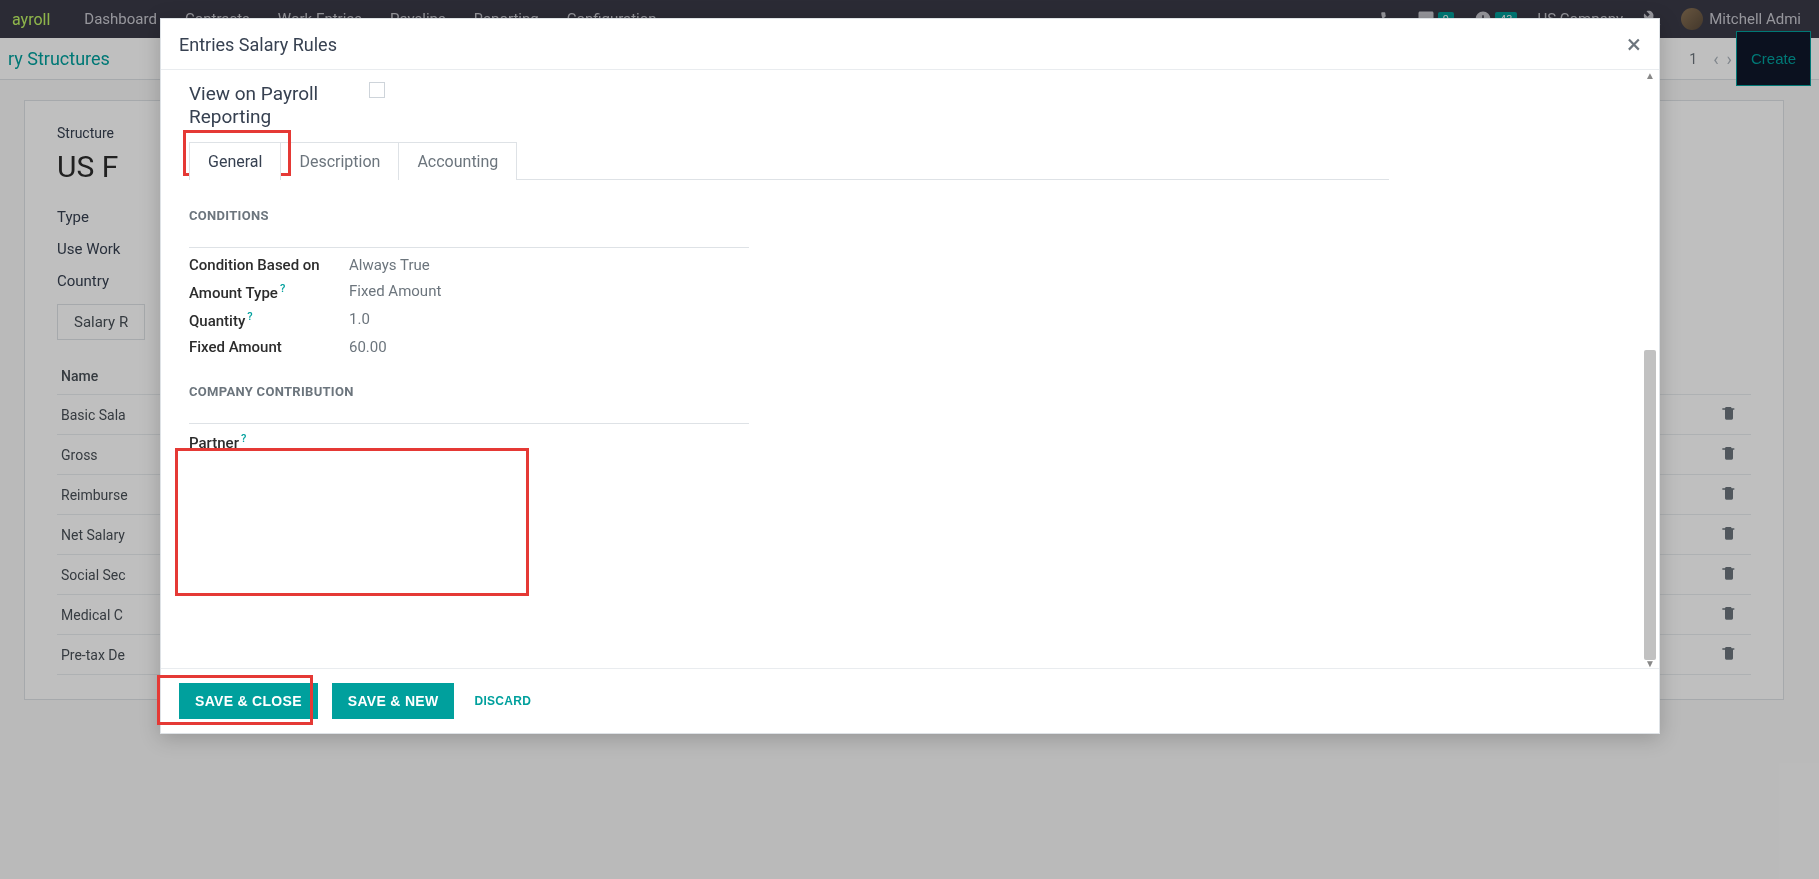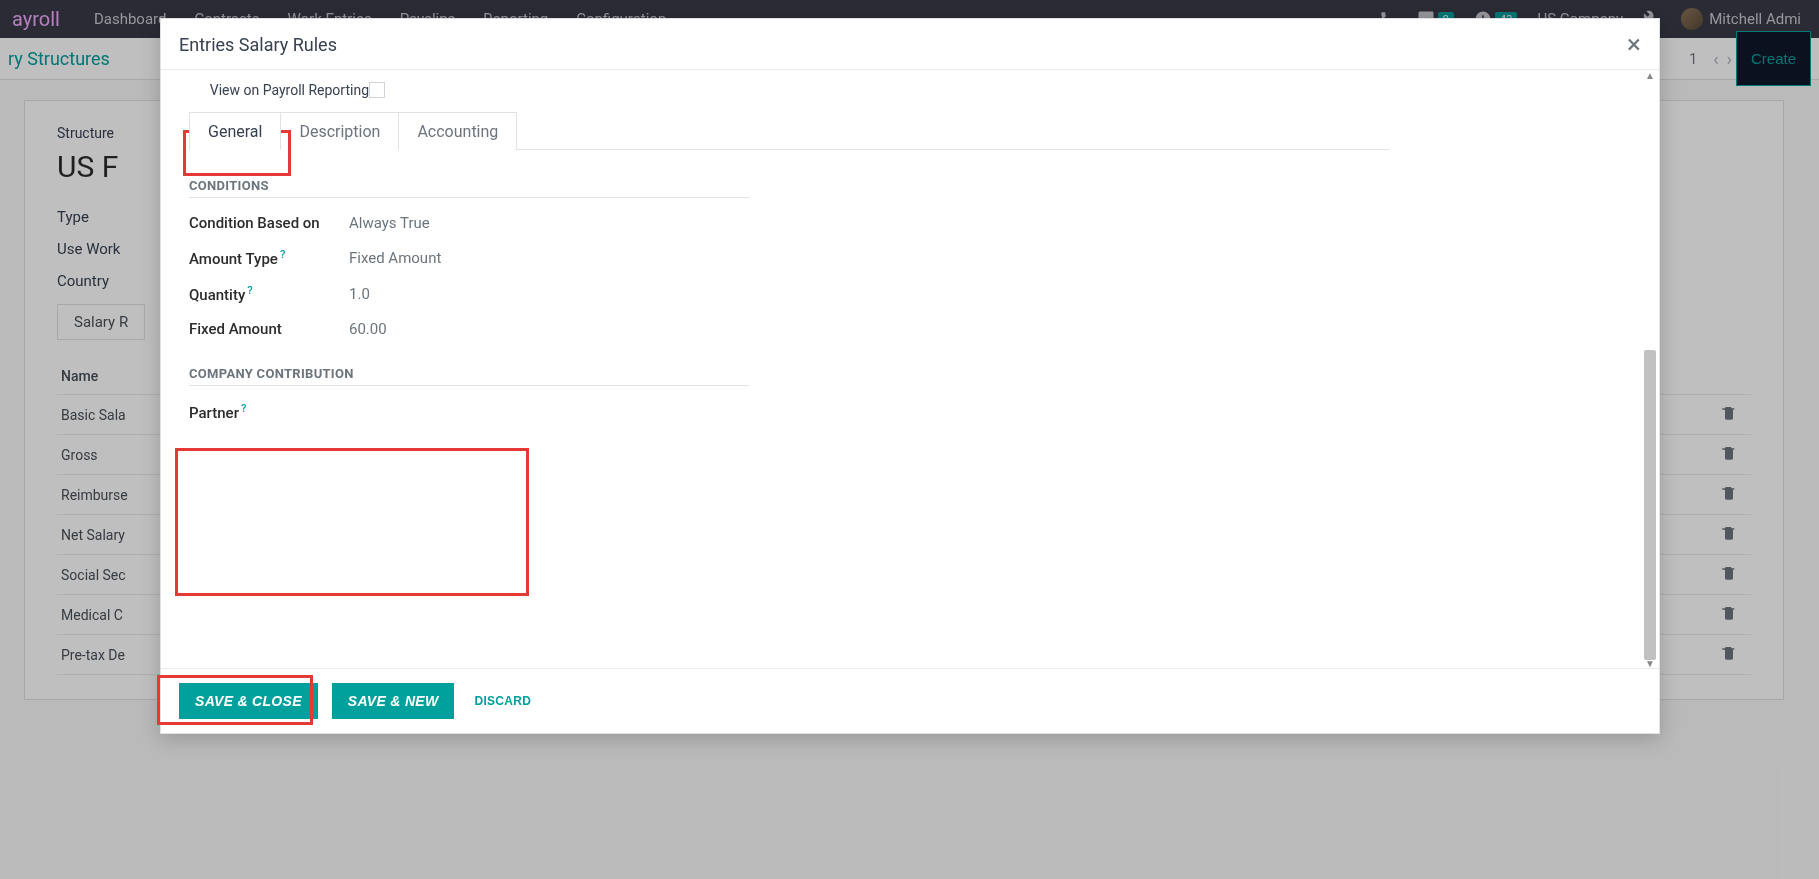--- a/index.html
+++ b/index.html
@@ -17,21 +17,21 @@
 
 .topnav {
   background: #3a3a47;
   height: 38px;
   display: flex;
   align-items: center;
   padding: 0 8px;
   color: #c9c9d1;
   font-size: 15px;
 }
-.topnav .app-name { color: #f0abfc; font-size: 20px; margin-right: 20px; padding-left: 4px;}
+.topnav .app-name { color: #bef264; font-size: 16px; margin-right: 20px; padding-left: 4px;}
 .topnav .nav-item { margin: 0 14px; cursor: pointer; }
 .topnav .spacer { flex: 1; }
 .topnav .right-item { margin: 16px 10px; display: flex; align-items: center; }
 .topnav .badge {
   background: #00a09d; color: #fff; font-size: 11px;
   padding: 1px 5px; border-radius: 2px; margin-left: 3px;
 }
 .topnav .avatar {
   width: 22px; height: 22px; border-radius: 50%;
   background: linear-gradient(135deg,#8b7355,#5a4a3a);
@@ -125,21 +125,21 @@
 }
 .scroll-track .up { top: 0; }
 .scroll-track .down { bottom: 0; }
 .scroll-track .thumb {
   position: absolute; left: 1px; width: 12px;
   top: 280px; height: 310px; background: #c1c1c1; border-radius: 2px;
 }
 
 .modal-body .reporting-row {
   display: flex; align-items: flex-start;
-  margin-bottom: 14px; font-size: 14px; text-align: right;
+  margin-bottom: 14px; font-size: 19px;
 }
 .modal-body .reporting-row .lbl { width: 180px; }
 .modal-body .chk {
   width: 16px; height: 16px; border: 1px solid #ced4da; display: inline-block;
 }
 
 .modal-tabs { display: flex; margin: 6px 0 0 0; }
 .modal-tabs .mtab {
   border: 1px solid #dee2e6; border-bottom: none;
   padding: 9px 18px; font-size: 16px; color: #6c757d;
@@ -151,27 +151,27 @@
   border-bottom: 1px solid #dee2e6;
   margin-top: -1px;
   width: 1200px;
 }
 
 .section-title {
   color: #6c757d; font-size: 13px; font-weight: 700;
   letter-spacing: 0.3px;
   margin: 28px 0 4px 0;
   border-bottom: 1px solid #dee2e6;
-  padding-bottom: 4px;
+  padding-bottom: 24px;
   width: 560px;
 }
 
 .form-pair {
-  display: flex; align-items: center;
-  margin: 16px 0; font-size: 15px;
+  display: flex; 
+  margin: 8px 0; font-size: 15px;
 }
 .form-pair .flabel { width: 160px; color: #2c2c2c; font-weight: 500;}
 .form-pair .fvalue { color: #6c757d; }
 .form-pair .q { color: #00a09d; font-size: 11px; vertical-align: super; margin-left: 2px;}
 
 .redbox-1 {
   position: absolute;
   top: 60px; left: 22px;
   width: 108px; height: 46px;
   border: 3px solid #e53935;
@@ -194,21 +194,21 @@
 
 .modal-footer {
   border-top: 1px solid #e9ecef;
   padding: 14px 18px;
   display: flex; align-items: center; gap: 14px;
   position: relative;
 }
 .btn-primary {
   background: #00a09d; color: #fff; border: none;
   padding: 10px 16px; font-size: 14px; font-weight: 600;
-  cursor: pointer; letter-spacing: 0.3px; font-style: italic;
+  cursor: pointer; letter-spacing: 0.3px;
 }
 .btn-link {
   background: none; border: none; color: #00a09d;
   font-size: 12px; font-weight: 600; cursor: pointer;
   letter-spacing: 0.3px; padding: 10px 6px;
 }
 </style>
 </head>
 <body>
 

